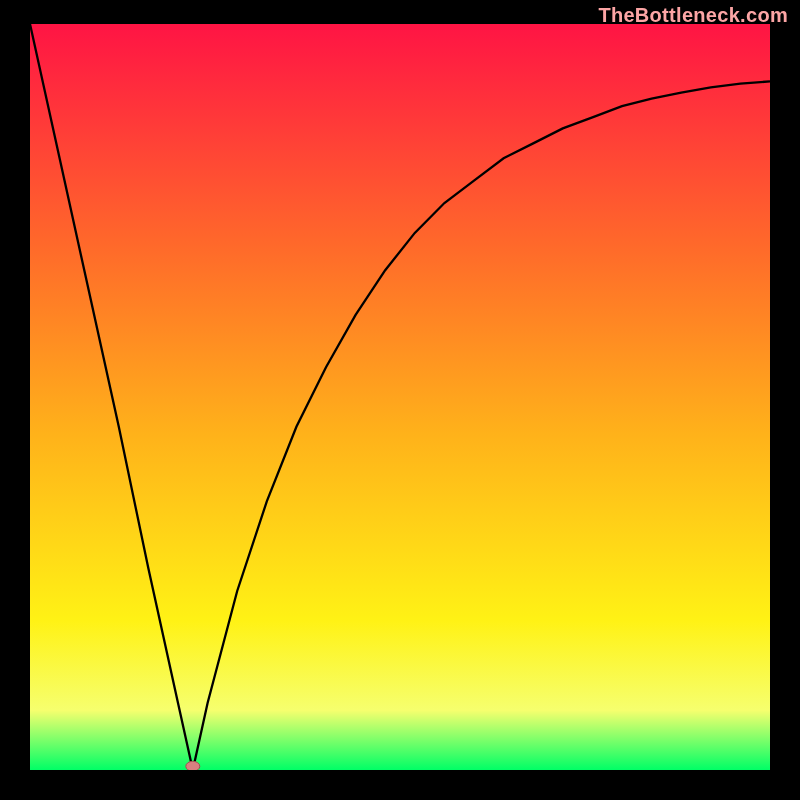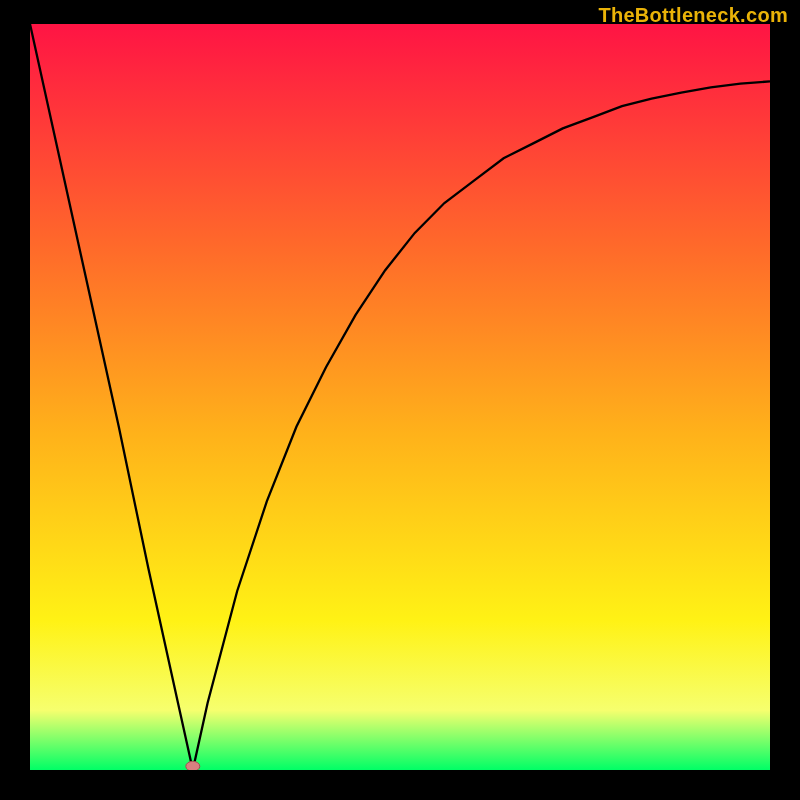--- a/index.html
+++ b/index.html
@@ -27,21 +27,21 @@
   }
   .plot-area svg {
     width: 100%;
     height: 100%;
     display: block;
   }
   .watermark {
     position: absolute;
     top: 4px;
     right: 12px;
-    color: #eab308;
+    color: #fca5a5;
     font-size: 20px;
     font-weight: 600;
     letter-spacing: 0.3px;
     pointer-events: none;
   }
 </style>
 </head>
 <body>
 
 <div class="frame">

